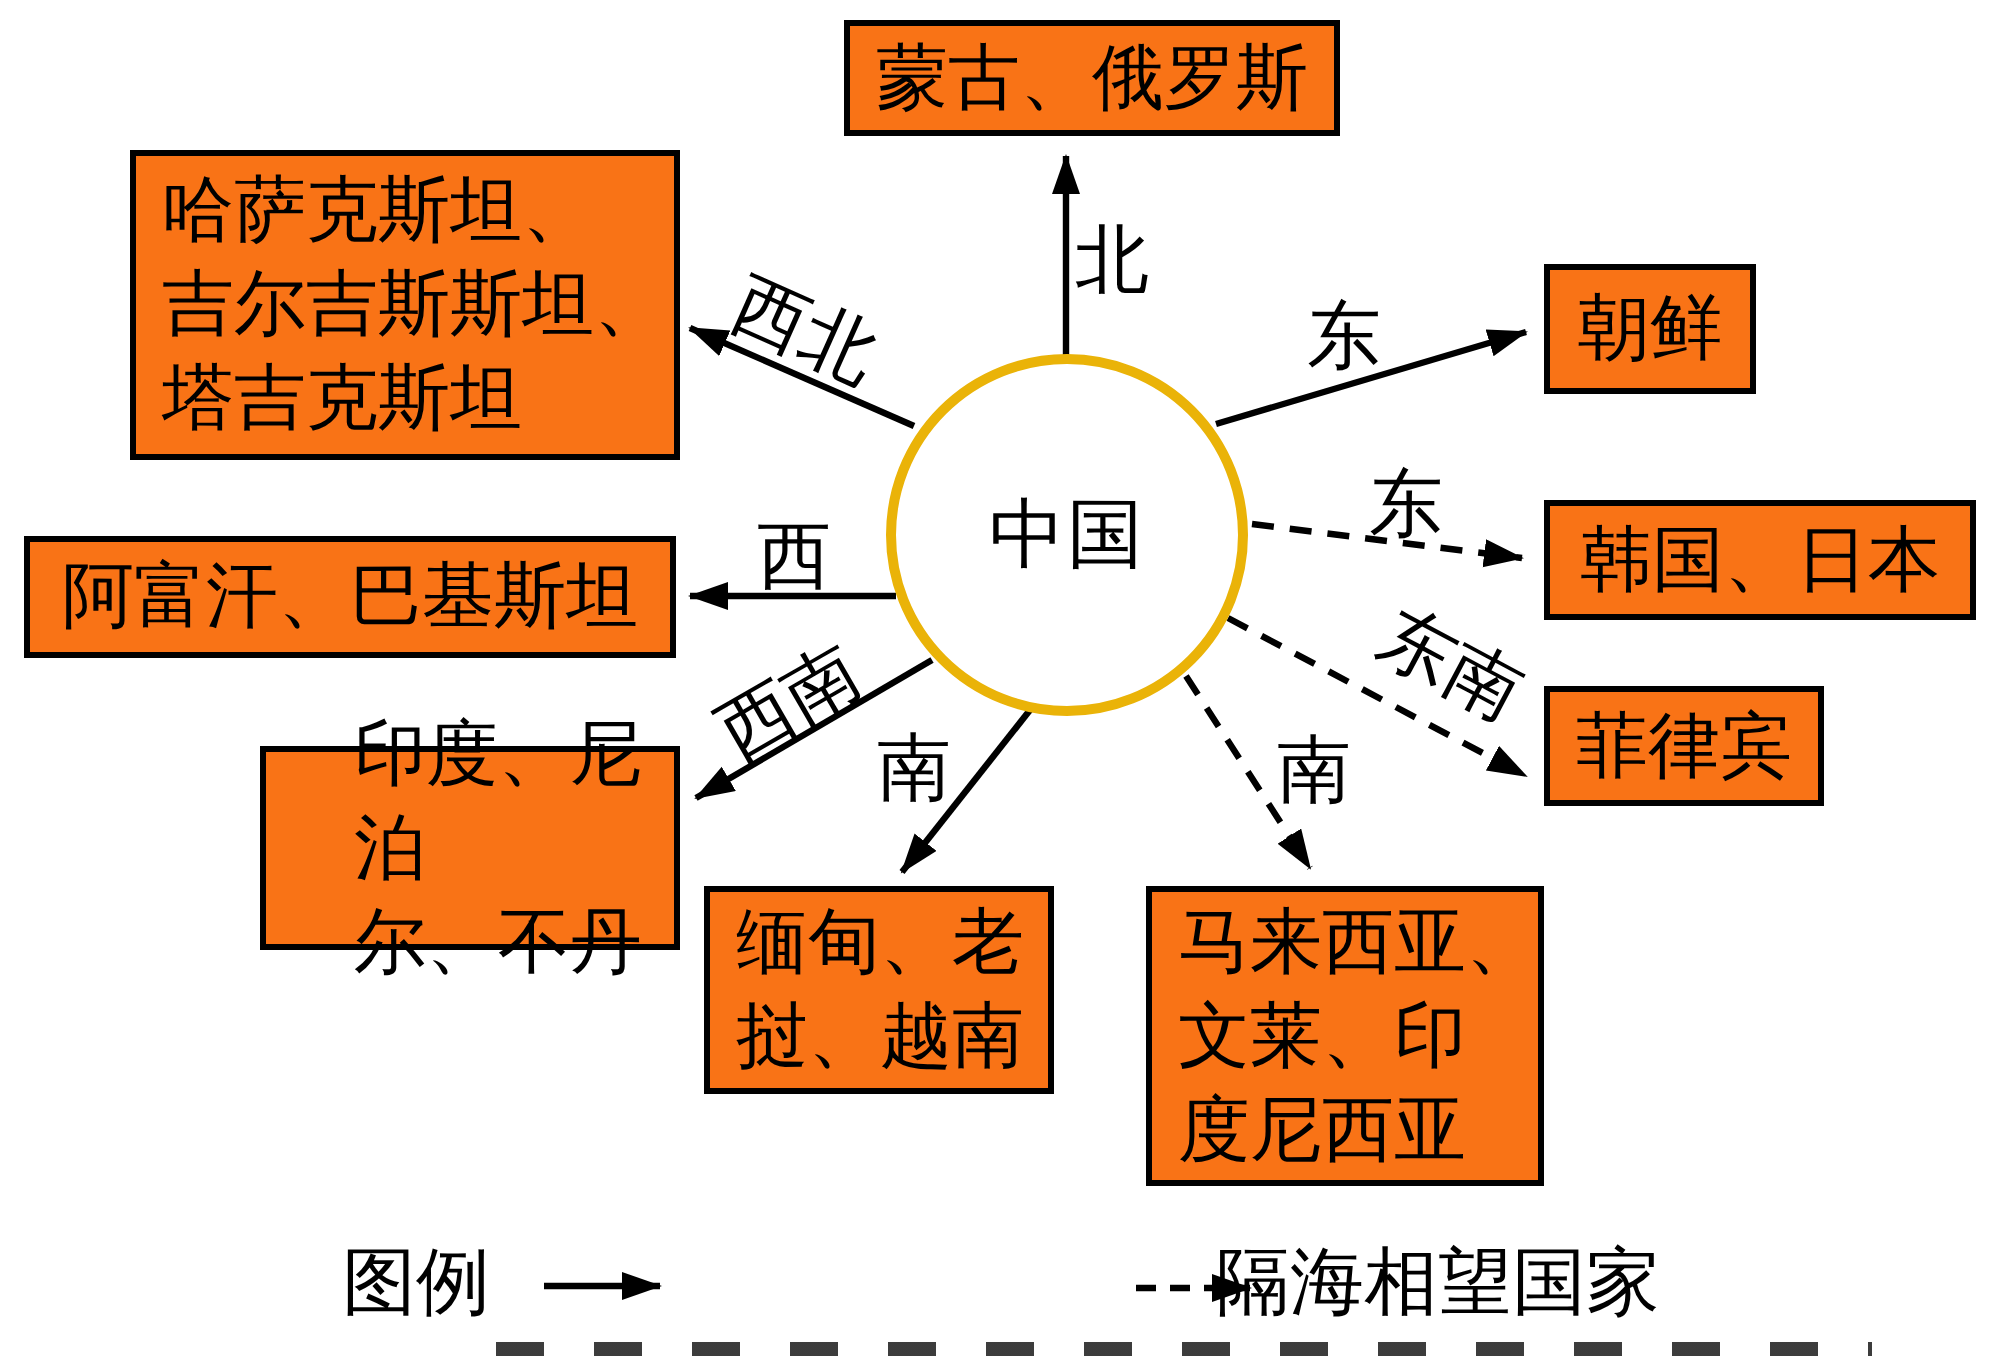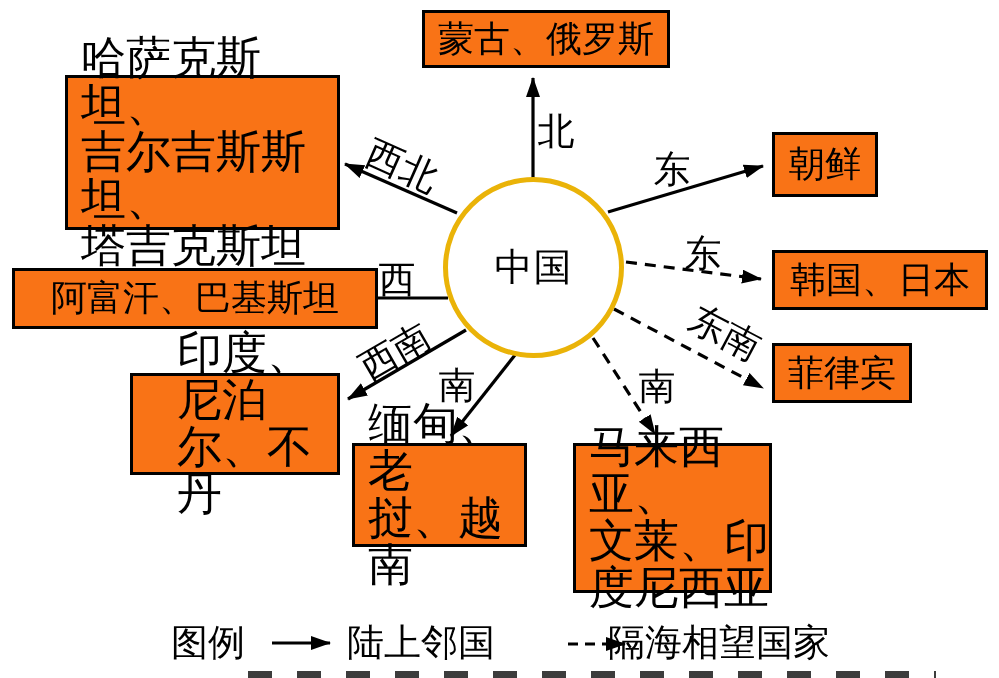--- a/index.html
+++ b/index.html
@@ -6,21 +6,21 @@
   .canvas{
     position:relative;width:999px;height:678px;background:#fff;
     font-family:"Liberation Serif","DejaVu Serif",serif;color:#000;overflow:hidden;
   }
   .wires{position:absolute;left:0;top:0;width:999px;height:678px;}
   .node{
     position:absolute;box-sizing:border-box;border:3px solid #000;background:#f97316;
     display:flex;align-items:center;justify-content:center;text-align:center;
     font-size:36px;line-height:47px;white-space:pre-line;
   }
-  .node.multi{font-size:45px;justify-content:flex-start;text-align:left;padding-left:13px;}
+  .node.multi{font-size:36px;justify-content:flex-start;text-align:left;padding-left:13px;}
   .circle{
     position:absolute;left:443px;top:177px;width:181px;height:181px;box-sizing:border-box;
     border:5px solid #eab308;border-radius:50%;background:#fff;
     display:flex;align-items:center;justify-content:center;font-size:38px;letter-spacing:1px;
   }
   .dir{
     position:absolute;font-size:37px;white-space:nowrap;line-height:1;
     transform:translate(-50%,-50%);
   }
   .dir.r24{transform:translate(-50%,-50%) rotate(24deg);}
@@ -67,21 +67,21 @@
   <div class="node multi" style="left:65px;top:75px;width:275px;height:155px;">哈萨克斯坦、
 吉尔吉斯斯坦、
 塔吉克斯坦</div>
 
   <div class="node" style="left:772px;top:132px;width:106px;height:65px;">朝鲜</div>
 
   <div class="node" style="left:772px;top:250px;width:216px;height:60px;">韩国、日本</div>
 
   <div class="node" style="left:772px;top:343px;width:140px;height:60px;">菲律宾</div>
 
-  <div class="node" style="left:12px;top:268px;width:366px;height:61px;">阿富汗、巴基斯坦</div>
+  <div class="node" style="left:12px;top:268px;width:326px;height:61px;">阿富汗、巴基斯坦</div>
 
   <div class="node multi" style="left:130px;top:373px;width:210px;height:102px;padding-left:44px;">印度、尼泊
 尔、不丹</div>
 
   <div class="node multi" style="left:352px;top:443px;width:175px;height:104px;">缅甸、老
 挝、越南</div>
 
   <div class="node multi" style="left:573px;top:443px;width:199px;height:150px;">马来西亚、
 文莱、印
 度尼西亚</div>
@@ -92,18 +92,17 @@
   <div class="dir r24" style="left:402px;top:166px;">西北</div>
   <div class="dir" style="left:672px;top:169px;">东</div>
   <div class="dir" style="left:703px;top:253px;">东</div>
   <div class="dir r28" style="left:725px;top:333px;">东南</div>
   <div class="dir" style="left:397px;top:279px;">西</div>
   <div class="dir rm30" style="left:395px;top:352px;">西南</div>
   <div class="dir" style="left:457px;top:385px;">南</div>
   <div class="dir" style="left:657px;top:386px;">南</div>
 
   <div class="legend-text" style="left:208px;top:642px;">图例</div>
-  <div class="legend-text" style="left:421px;top:642px;">陆上邻国</div>
   <div class="legend-text" style="left:719px;top:642px;">隔海相望国家</div>
 
   <div class="scan-artifact"></div>
 
 </div>
 
 </body></html>

